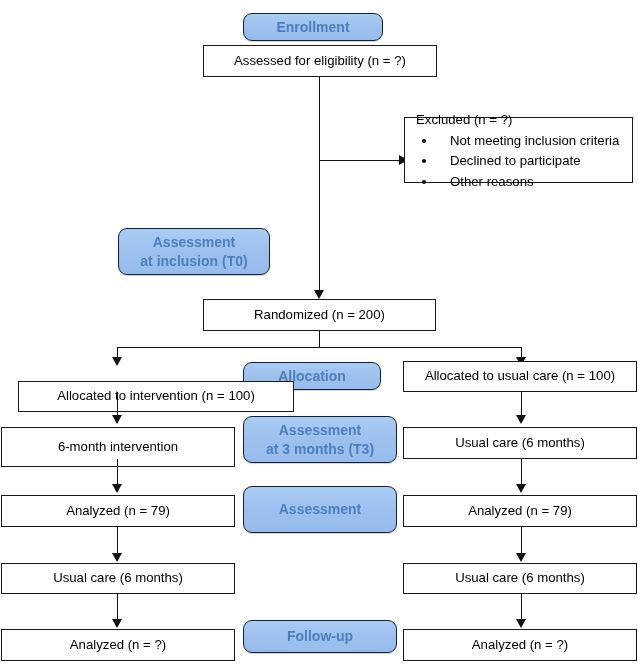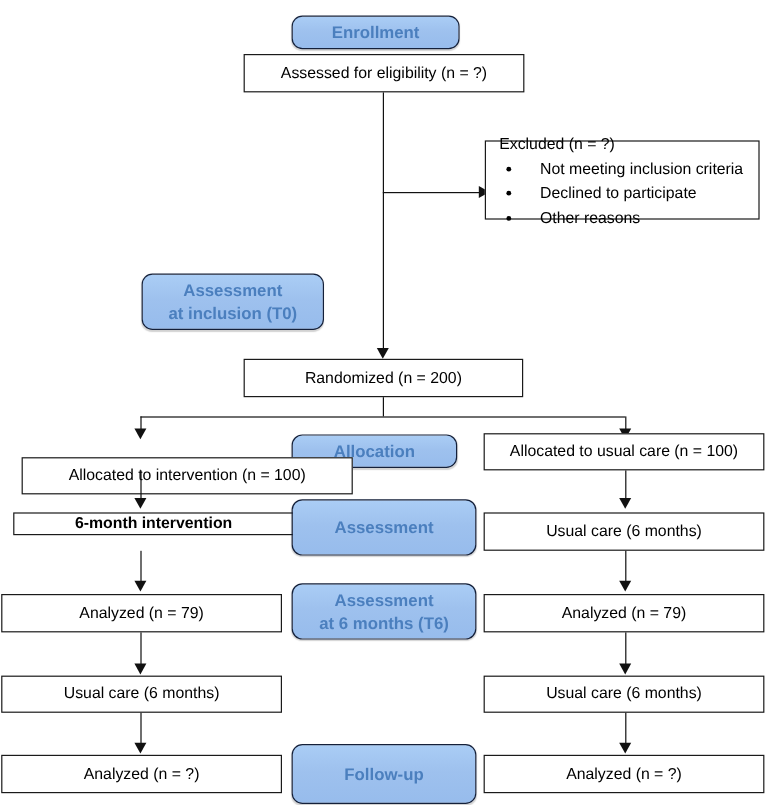--- a/index.html
+++ b/index.html
@@ -171,21 +171,21 @@
   <div class="banner" style="left:243px; top:362px; width:138px; height:28px;">
     <span class="line">Allocation</span>
   </div>
 
   <div class="node" style="left:18px; top:361px; width:276px; height:31px;margin-top:20px;">
     <span>Allocated to intervention (n = 100)</span>
   </div>
   <div class="vline" style="left:117px; top:392px; height:25px;"></div>
   <div class="arrow-down" style="left:112px; top:415px;"></div>
 
-  <div class="node" style="left:11px; top:427px; width:234px; height:19px;font-weight:bold;">
+  <div class="node" style="left:1px; top:427px; width:234px; height:40px;">
     <span>6-month intervention</span>
   </div>
   <div class="vline" style="left:117px; top:459px; height:27px;"></div>
   <div class="arrow-down" style="left:112px; top:484px;"></div>
 
   <div class="node" style="left:1px; top:495px; width:234px; height:32px;">
     <span>Analyzed (n = 79)</span>
   </div>
   <div class="vline" style="left:117px; top:527px; height:28px;"></div>
   <div class="arrow-down" style="left:112px; top:553px;"></div>
@@ -223,24 +223,24 @@
   </div>
   <div class="vline" style="left:521px; top:594px; height:27px;"></div>
   <div class="arrow-down" style="left:516px; top:619px;"></div>
 
   <div class="node" style="left:403px; top:629px; width:234px; height:32px;">
     <span>Analyzed (n = ?)</span>
   </div>
 
   <div class="banner" style="left:243px; top:416px; width:154px; height:47px;">
     <span class="line">Assessment</span>
+    <span class="line">at 3 months (T3)</span>
   </div>
 
   <div class="banner" style="left:243px; top:486px; width:154px; height:47px;">
     <span class="line">Assessment</span>
-    <span class="line">at 6 months (T6)</span>
-  </div>
-
-  <div class="banner" style="left:243px; top:620px; width:154px; height:50px;">
+  </div>
+
+  <div class="banner" style="left:243px; top:620px; width:154px; height:33px;">
     <span class="line">Follow-up</span>
   </div>
 
 </div>
 
 </body></html>

